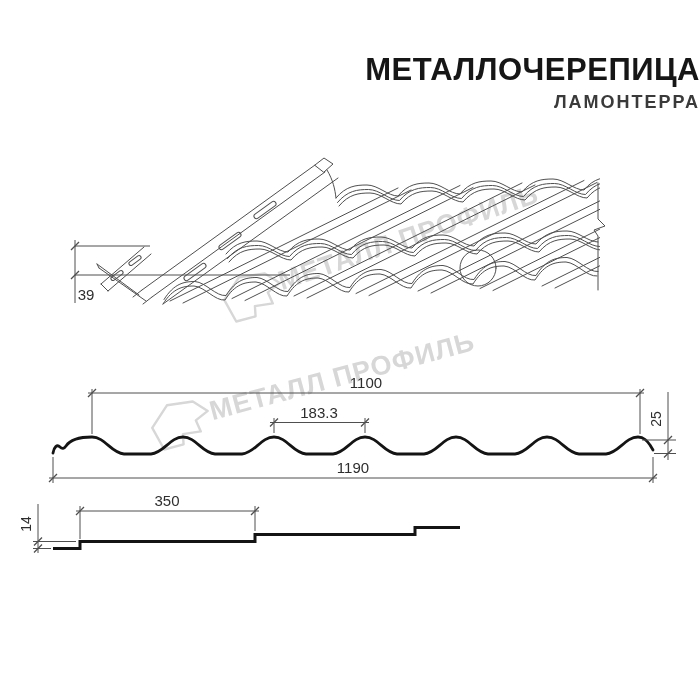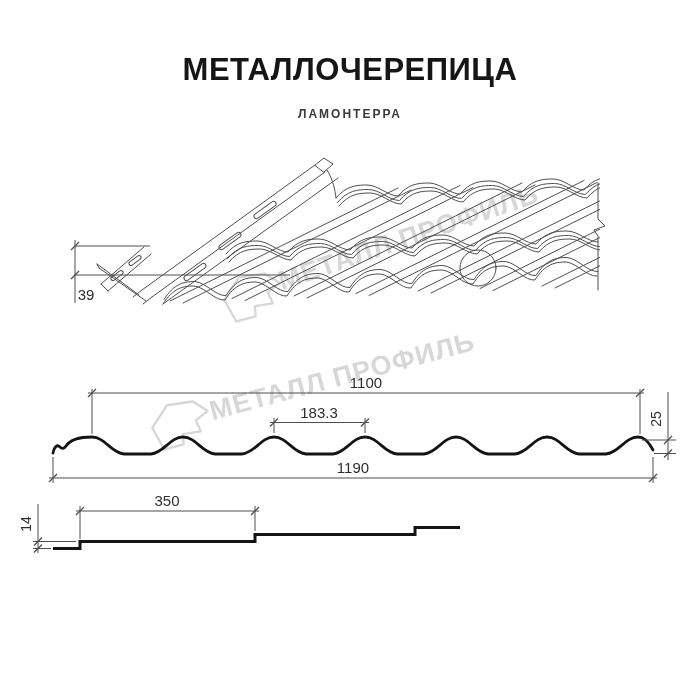--- a/index.html
+++ b/index.html
@@ -1,25 +1,25 @@
 <!DOCTYPE html>
 <html><head>
 <meta charset="utf-8">
 <style>
   html,body{margin:0;padding:0;background:#fff;}
   .canvas{
     position:relative;width:700px;height:700px;background:#fff;overflow:hidden;
     font-family:"Liberation Sans",sans-serif;
   }
-  .hdr{position:absolute;left:0;top:52px;width:700px;text-align:center;}
+  .hdr{position:absolute;left:0;top:52px;width:700px;text-align:right;}
   .hdr .title{
     font-size:31px;font-weight:bold;color:#161616;letter-spacing:.5px;line-height:1.15;
   }
   .hdr .subtitle{
-    margin-top:19px;font-size:12px;font-weight:600;color:#3a3a3a;letter-spacing:2px;
+    margin-top:4px;font-size:18px;font-weight:600;color:#3a3a3a;letter-spacing:2px;
   }
   .wm-text{
     position:absolute;font-size:27px;font-weight:bold;letter-spacing:1px;white-space:nowrap;
     color:#d7d7d7;
   }
   .wm-text.one{left:284px;top:266px;transform:rotate(-19deg);transform-origin:0 100%;height:30px;}
   .wm-text.two{left:214px;top:396px;transform:rotate(-15deg);transform-origin:0 100%;height:30px;}
   .wm-logo{position:absolute;}
   .wm-logo.one{left:222px;top:270px;transform:rotate(-15deg);}
   .wm-logo.two{left:150px;top:398px;transform:rotate(-15deg);}

